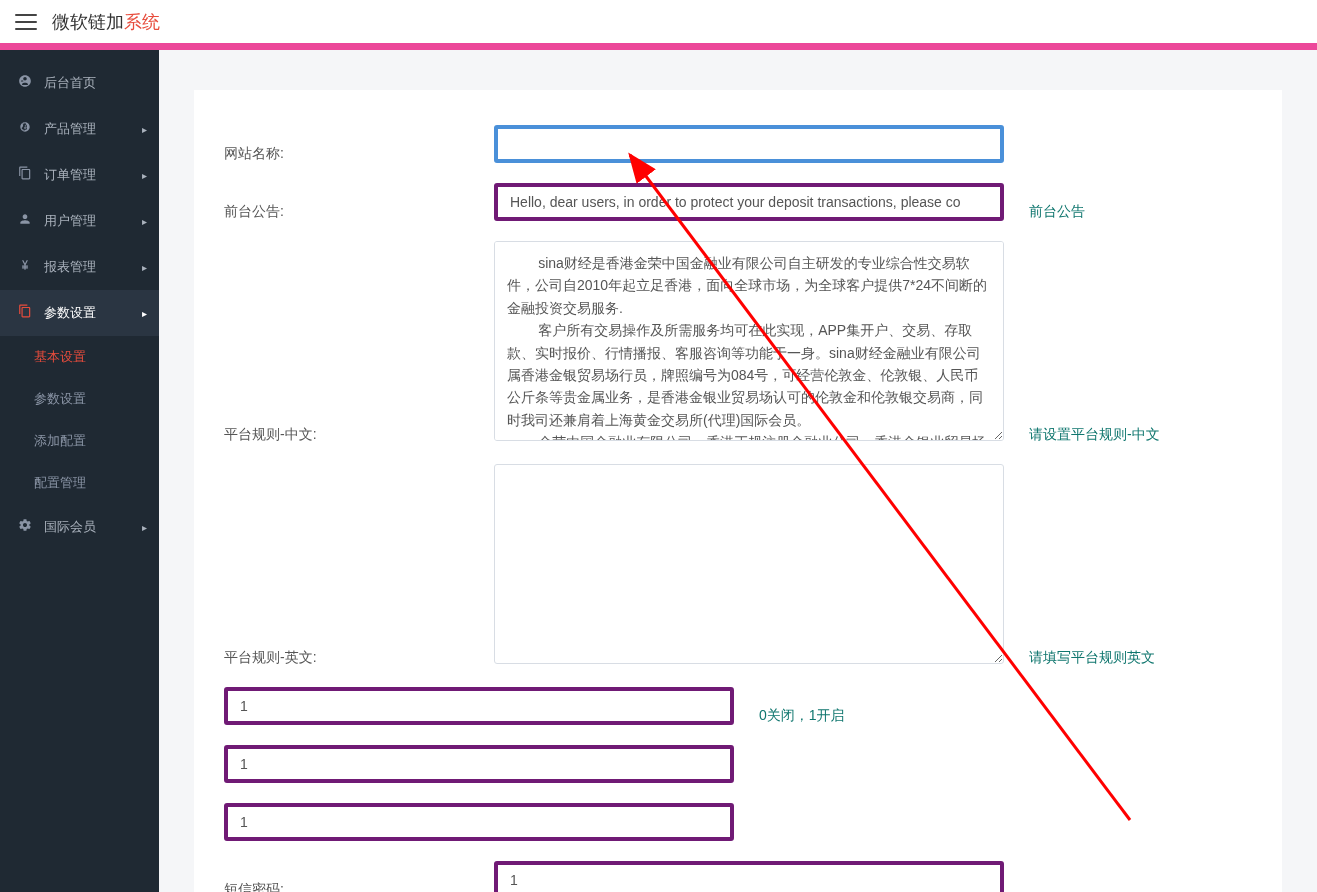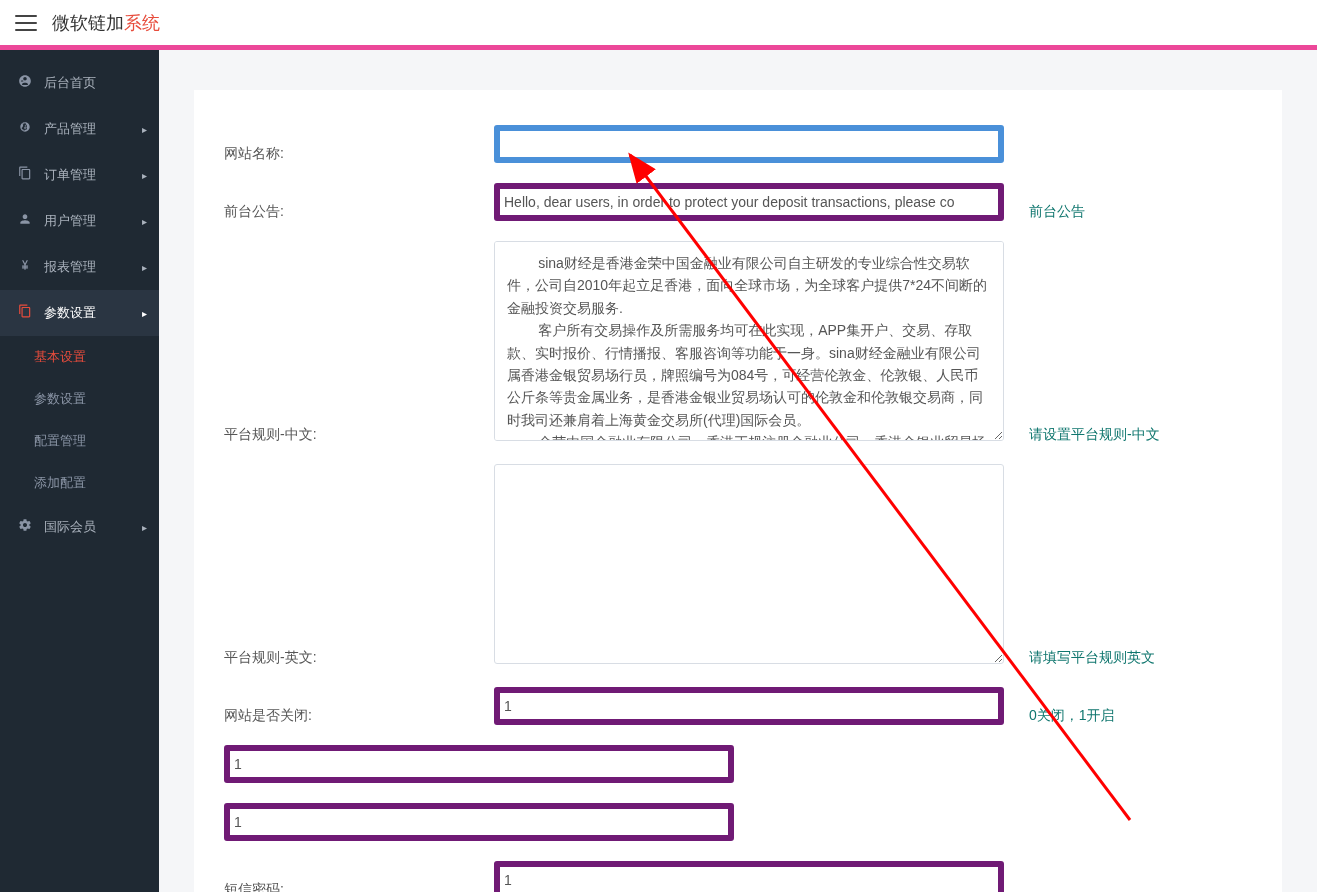--- a/index.html
+++ b/index.html
@@ -12,21 +12,21 @@
   font-size: 14px;
   color: #333;
   background: #f5f6f8;
 }
 .topbar {
   height: 50px;
   background: #fff;
   display: flex;
   align-items: center;
   padding: 0 15px;
-  border-bottom: 5px solid #ec4899;
+  border-bottom: 7px solid #ec4899;
 }
 .hamburger {
   width: 22px;
   height: 16px;
   display: flex;
   flex-direction: column;
   justify-content: space-between;
   cursor: pointer;
   margin-right: 15px;
 }
@@ -115,22 +115,22 @@
   width: 510px;
 }
 .form-help {
   margin-left: 25px;
   color: #0f766e;
   padding-top: 8px;
 }
 input[type="text"] {
   width: 100%;
   height: 38px;
-  padding: 0 4px;
-  border: 6px solid #701a75;
+  padding: 0 12px;
+  border: 4px solid #701a75;
   border-radius: 3px;
   font-size: 14px;
   color: #555;
   outline: none;
 }
 input.highlighted {
   border-color: #4a90d9;
 }
 textarea {
   width: 100%;
@@ -234,24 +234,24 @@
       <span class="arrow">▸</span>
     </div>
 
     <div class="sub-item active">
       <span>基本设置</span>
     </div>
     <div class="sub-item">
       <span>参数设置</span>
     </div>
     <div class="sub-item">
+      <span>添加配置</span>
+    </div>
+    <div class="sub-item">
       <span>配置管理</span>
-    </div>
-    <div class="sub-item">
-      <span>添加配置</span>
     </div>
 
     <div class="nav-item">
       <span class="icon">
         <svg width="14" height="14" viewBox="0 0 24 24" fill="currentColor">
             <path d="M19.43 12.98c.04-.32.07-.64.07-.98s-.03-.66-.07-.98l2.11-1.65c.19-.15.24-.42.12-.64l-2-3.46c-.12-.22-.39-.3-.61-.22l-2.49 1c-.52-.4-1.08-.73-1.69-.98l-.38-2.65C14.46 2.18 14.25 2 14 2h-4c-.25 0-.46.18-.49.42l-.38 2.65c-.61.25-1.17.59-1.69.98l-2.49-1c-.23-.09-.49 0-.61.22l-2 3.46c-.13.22-.07.49.12.64l2.11 1.65c-.04.32-.07.65-.07.98s.03.66.07.98l-2.11 1.65c-.19.15-.24.42-.12.64l2 3.46c.12.22.39.3.61.22l2.49-1c.52.4 1.08.73 1.69.98l.38 2.65c.03.24.24.42.49.42h4c.25 0 .46-.18.49-.42l.38-2.65c.61-.25 1.17-.59 1.69-.98l2.49 1c.23.09.49 0 .61-.22l2-3.46c.12-.22.07-.49-.12-.64l-2.11-1.65zM12 15.5c-1.93 0-3.5-1.57-3.5-3.5s1.57-3.5 3.5-3.5 3.5 1.57 3.5 3.5-1.57 3.5-3.5 3.5z"></path>
           </svg>
       </span>
       <span>国际会员</span>
       <span class="arrow">▸</span>
@@ -289,21 +289,20 @@
 
       <div class="form-row">
         <div class="form-label">平台规则-英文:</div>
         <div class="form-control-wrap">
           <textarea class="textarea-large" style=""></textarea>
         </div>
         <div class="form-help">请填写平台规则英文</div>
       </div>
 
       <div class="form-row">
-        <div class="form-label">网站是否关闭:</div>
         <div class="form-control-wrap">
           <input type="text" value="1" style="">
         </div>
         <div class="form-help">0关闭，1开启</div>
       </div>
 
       <div class="form-row">
         <div class="form-control-wrap">
           <input type="text" value="1" style="">
         </div>

